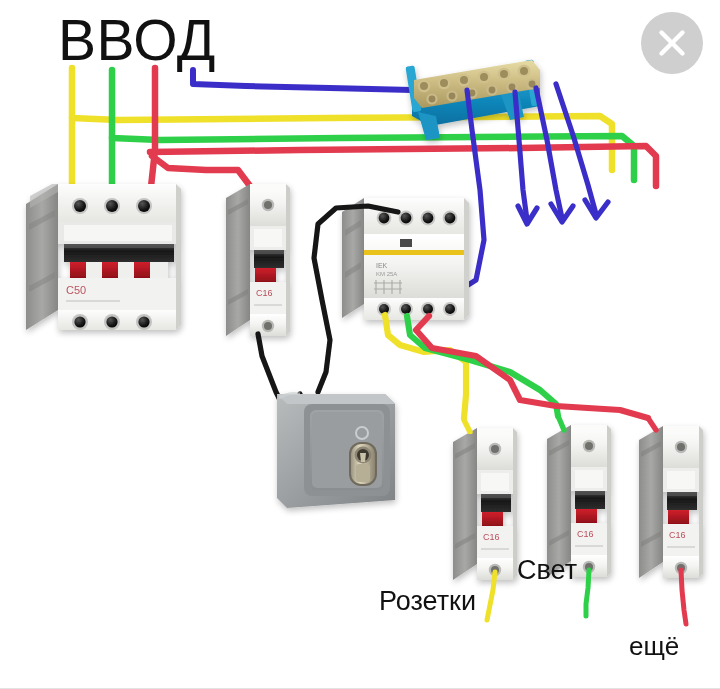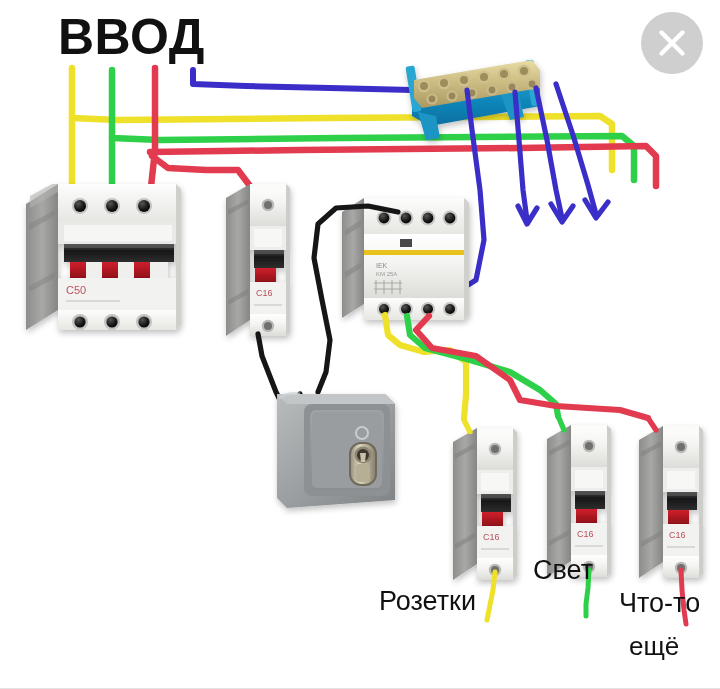--- a/index.html
+++ b/index.html
@@ -31,32 +31,32 @@
     position: absolute;
     color: #111111;
     font-family: "Liberation Sans", sans-serif;
     white-space: nowrap;
     line-height: 1.05;
     -webkit-font-smoothing: antialiased;
   }
   #label-vvod {
     left: 58px;
     top: 11px;
-    font-size: 50px;
-    font-weight: 700;
+    font-size: 57px;
+    font-weight: 400;
     letter-spacing: 0.5px;
   }
   #label-rozetki {
     left: 379px;
     top: 587px;
     font-size: 27px;
     font-weight: 400;
   }
   #label-svet {
-    left: 533px;
+    left: 517px;
     top: 556px;
     font-size: 27px;
     font-weight: 400;
   }
   #label-chtoto {
     left: 619px;
     top: 589px;
     font-size: 27px;
     font-weight: 400;
   }
@@ -438,21 +438,20 @@
       <path d="M648 418 L656 430" stroke="#e23b4f" stroke-width="5.4"></path>
     </g>
   </svg>
 
   <div class="lbl" id="label-vvod">ВВОД</div>
 
   <div class="lbl" id="label-rozetki">Розетки</div>
 
   <div class="lbl" id="label-svet">Свет</div>
 
-  <div class="lbl" id="label-chtoto">Что-то</div>
 
   <div class="lbl" id="label-eshe">ещё</div>
 
   <button id="close-button" aria-label="close">
     <svg width="62" height="62" viewBox="0 0 62 62">
       <path d="M20.5 20.5 L41.5 41.5 M41.5 20.5 L20.5 41.5" stroke="#ffffff" stroke-width="4.4" stroke-linecap="round"></path>
     </svg>
   </button>
 
   <div id="bottom-rule"></div>

